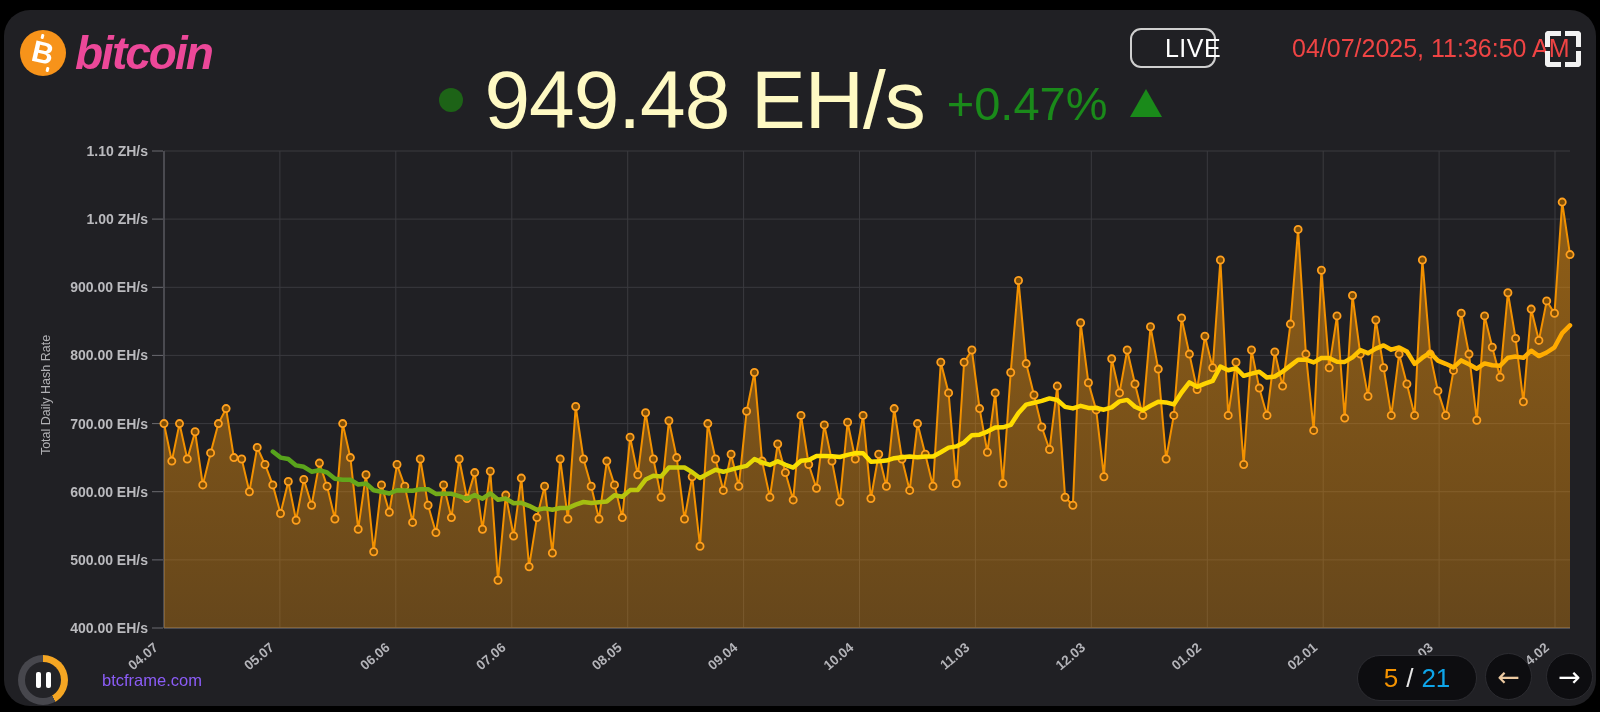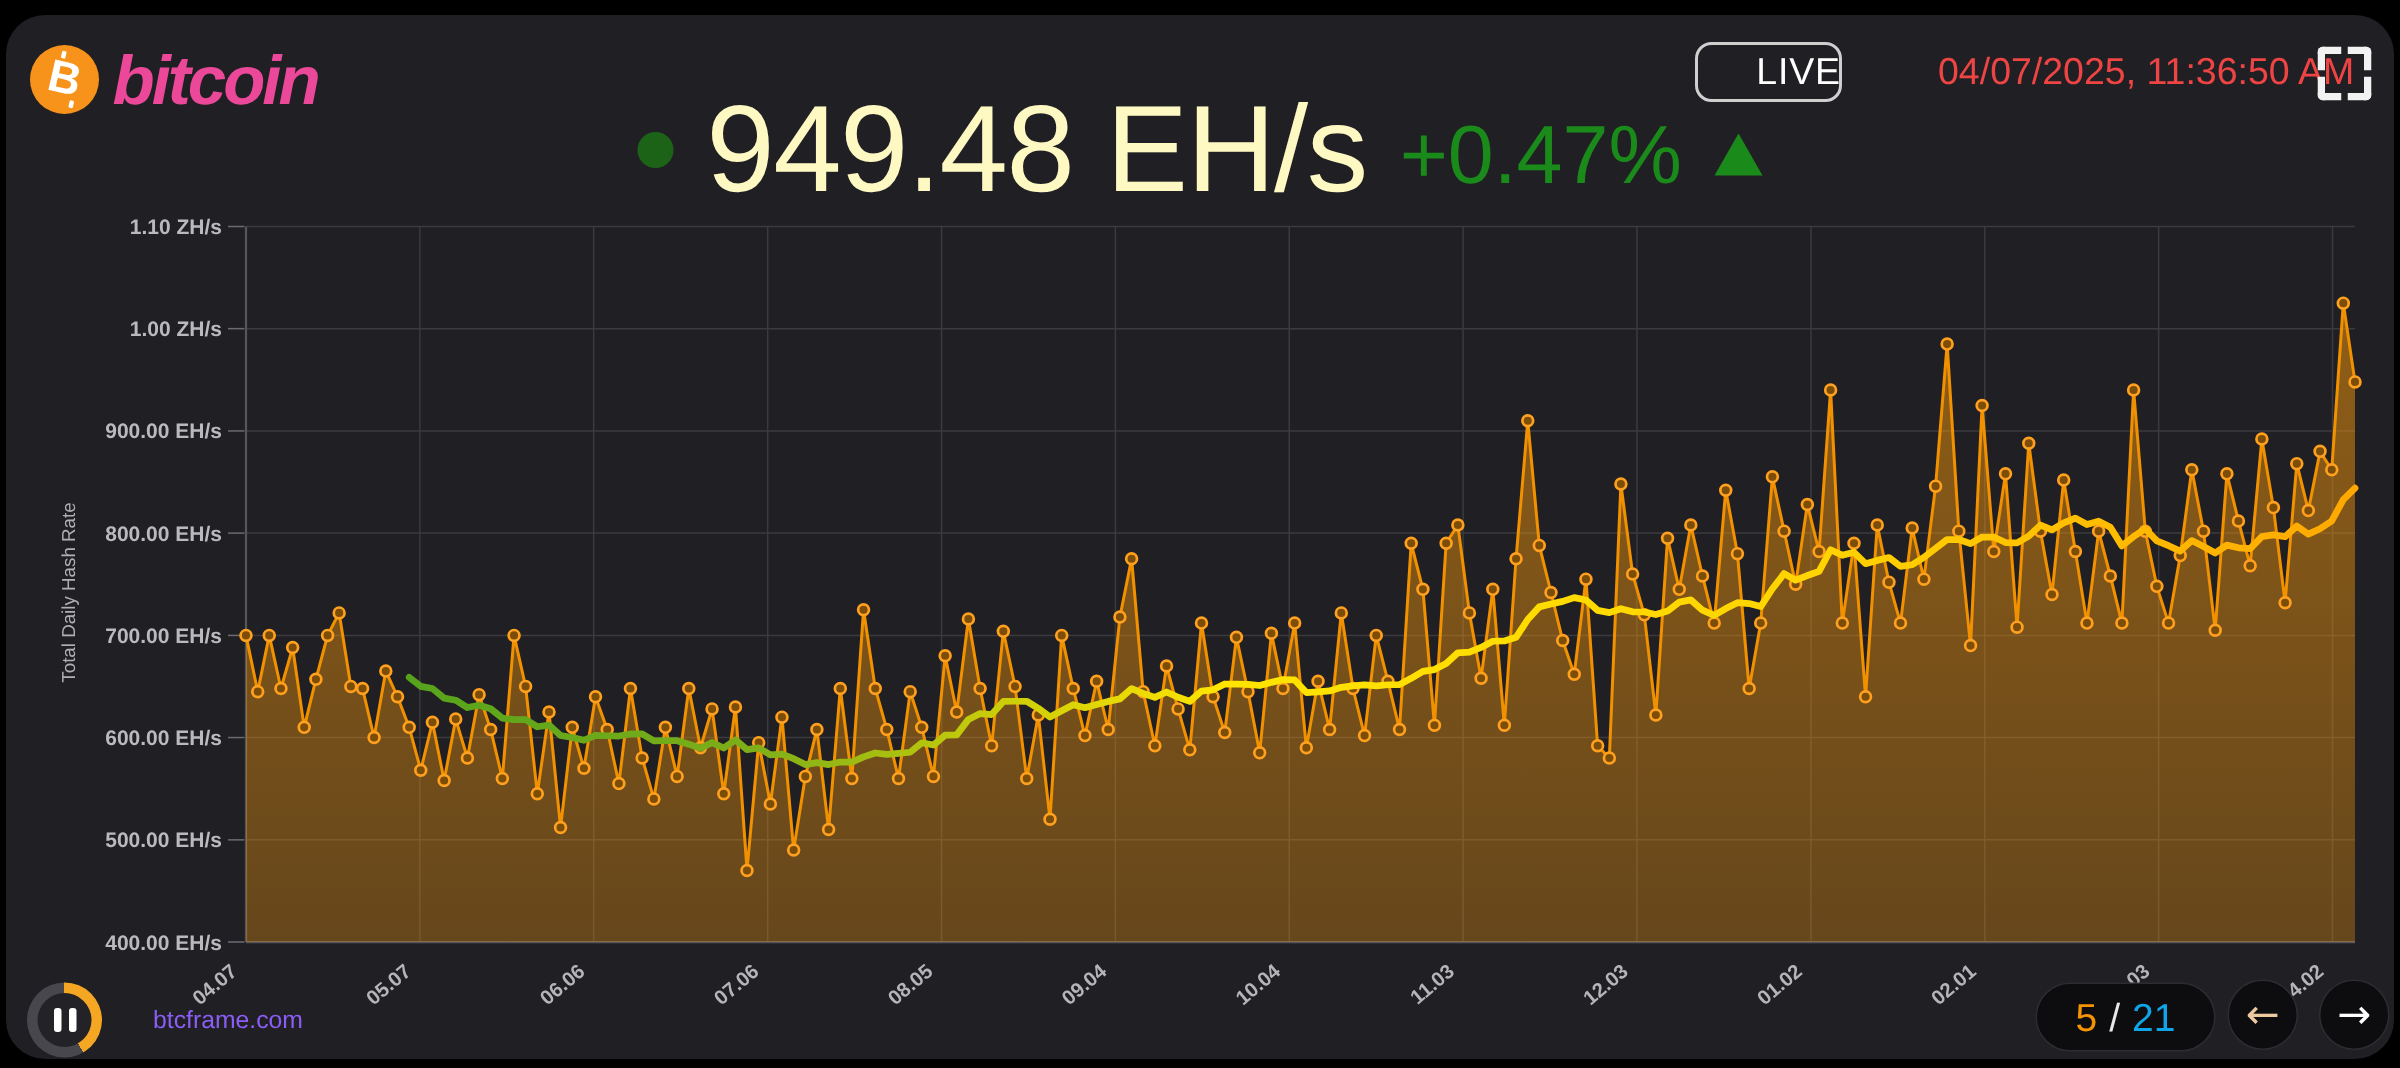--- a/index.html
+++ b/index.html
@@ -7,38 +7,38 @@
   .panel{position:absolute;left:4px;top:10px;width:1592px;height:696px;background:#202024;
     border-radius:26px;overflow:hidden;}
   
   .logo{position:absolute;left:16px;top:16px;display:flex;align-items:center;gap:9px;}
   .coin{position:relative;width:46px;height:46px;border-radius:50%;background:#f7931a;
     display:flex;align-items:center;justify-content:center;}
   .coin .bsym{font-weight:700;font-size:30px;color:#fff;transform:rotate(13deg);line-height:1;}
   .coin .prong{position:absolute;width:3px;height:5px;background:#fff;border-radius:1px;transform:rotate(13deg);}
   .coin .p1{left:21px;top:4px}.coin .p2{left:26px;bottom:4px}
   .logo .word{font-size:46px;font-weight:700;font-style:italic;color:#ec4899;letter-spacing:-2px;}
-  .live-badge{position:absolute;left:1126px;top:18px;width:98px;height:40px;border:2px solid #cfcfcf;
+  .live-badge{position:absolute;left:1126px;top:18px;width:86px;height:40px;border:2px solid #cfcfcf;
     border-radius:11px;display:flex;align-items:center;justify-content:center;gap:8px;box-sizing:border-box;padding-left:32px;}
   .live-dot{width:11px;height:11px;border-radius:50%;background:#2aa32a;}
   .live-text{color:#fff;font-size:25px;font-weight:500;letter-spacing:.5px;}
   .datetime{position:absolute;left:1288px;top:18px;height:40px;display:flex;align-items:center;
     color:#ef4444;font-size:25px;}
   .fs-icon{position:absolute;left:1541px;top:21px;width:36px;height:36px;}
   .fs-icon i{position:absolute;width:11px;height:11px;border:0 solid #f2f2f2;}
   .fs-icon .tl{left:0;top:0;border-left-width:5px;border-top-width:5px;border-top-left-radius:4px;}
   .fs-icon .tr{right:0;top:0;border-right-width:5px;border-top-width:5px;border-top-right-radius:4px;}
   .fs-icon .bl{left:0;bottom:0;border-left-width:5px;border-bottom-width:5px;border-bottom-left-radius:4px;}
   .fs-icon .br{right:0;bottom:0;border-right-width:5px;border-bottom-width:5px;border-bottom-right-radius:4px;}
   
   .stat-row{position:absolute;left:0;top:50px;width:100%;height:80px;display:flex;
     align-items:center;justify-content:center;gap:22px;}
   .stat-dot{width:24px;height:24px;border-radius:50%;background:#1d6317;}
   .stat-value{color:#fef9c3;font-size:82px;font-weight:400;letter-spacing:-1px;line-height:1;}
-  .stat-change{color:#1a8a1a;font-size:55px;font-weight:400;margin-top:6px;}
+  .stat-change{color:#1a8a1a;font-size:47px;font-weight:400;margin-top:6px;}
   .stat-tri{width:0;height:0;border-left:16px solid transparent;border-right:16px solid transparent;
     border-bottom:28px solid #1a8a1a;margin-top:6px;}
   
   .chart-svg{position:absolute;left:-4px;top:-10px;}
   .ytick{fill:#babAbe;font:600 14px "Liberation Sans",sans-serif;}
   .xtick{fill:#b4b4b9;font:600 13.5px "Liberation Sans",sans-serif;}
   .ylabel{position:absolute;left:-58px;top:378px;width:200px;text-align:center;color:#b0b0b4;
     font-size:12.5px;transform:rotate(-90deg);}
   
   .pause-btn{position:absolute;left:14px;top:645px;width:50px;height:50px;border-radius:50%;

